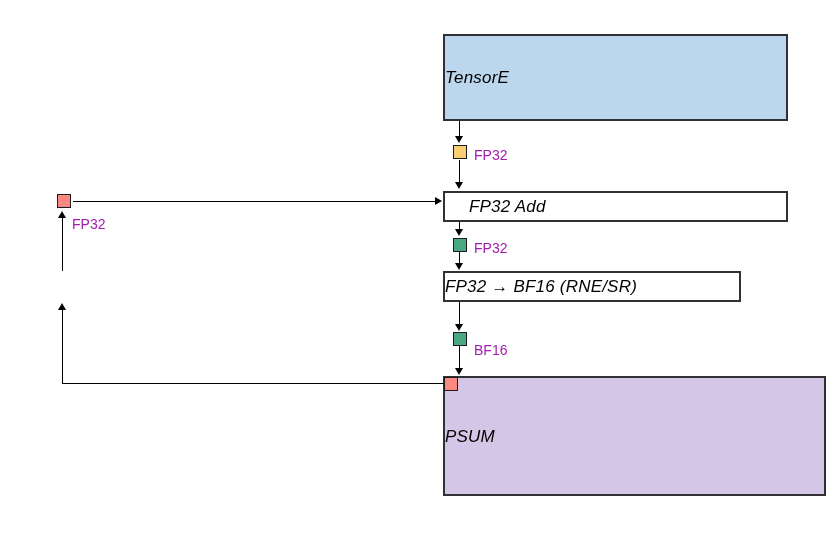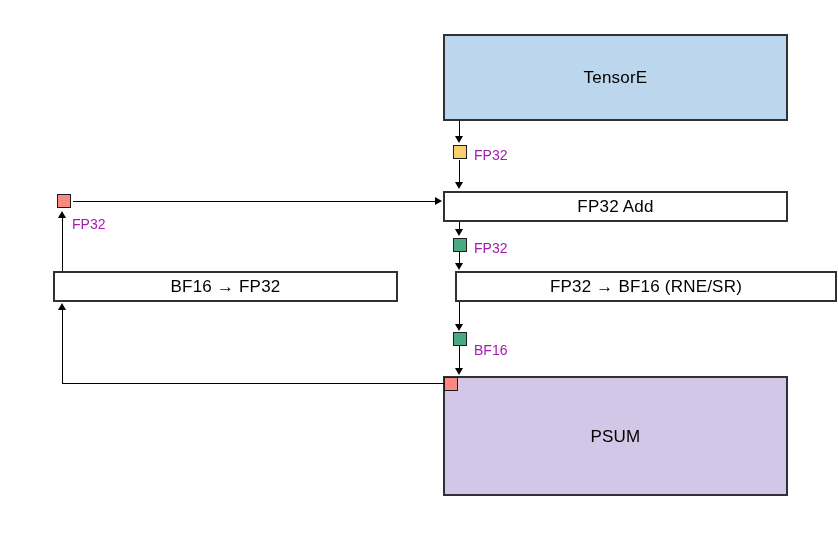--- a/index.html
+++ b/index.html
@@ -14,26 +14,27 @@
     background: #ffffff;
     font-family: "Liberation Sans", sans-serif;
     overflow: hidden;
   }
   .node {
     position: absolute;
     box-sizing: border-box;
     border: 2px solid #2f3137;
     display: flex;
     align-items: center;
-    justify-content: center;
+    justify-content: flex-start;
     color: #000000;
     font-size: 17px;
     line-height: 1;
     letter-spacing: 0.2px;
     white-space: nowrap;
+    font-style: italic;
   }
   .node.plain {
     background: #ffffff;
     border-width: 2px;
   }
   .node.tensore {
     background: #bcd6ee;
   }
   .node.psum {
     background: #d3c6e6;
@@ -94,58 +95,55 @@
 
   <div class="vline" style="left:459px; top:121px; height:17px;"></div>
   <div class="arrow-down" style="left:455px; top:136px;"></div>
 
   <div class="marker" style="left:453px; top:145px; background:#f8d071;"></div>
   <div class="edge-label" style="left:474px; top:148px;">FP32</div>
 
   <div class="vline" style="left:459px; top:160px; height:24px;"></div>
   <div class="arrow-down" style="left:455px; top:182px;"></div>
 
-  <div class="node plain" style="left:443px; top:191px; width:345px; height:31px;">
+  <div class="node plain" style="left:443px; top:191px; width:345px; height:31px;padding-left:24px;">
     <span>FP32 Add</span>
   </div>
 
   <div class="vline" style="left:459px; top:222px; height:10px;"></div>
   <div class="arrow-down" style="left:455px; top:229px;"></div>
 
   <div class="marker" style="left:453px; top:238px; background:#4aa882;"></div>
   <div class="edge-label" style="left:474px; top:241px;">FP32</div>
 
   <div class="vline" style="left:459px; top:252px; height:14px;"></div>
   <div class="arrow-down" style="left:455px; top:263px;"></div>
 
-  <div class="node plain" style="left:443px; top:271px; width:382px; height:31px;margin-left:12px;">
+  <div class="node plain" style="left:443px; top:271px; width:298px; height:31px;">
     <span>FP32 → BF16 (RNE/SR)</span>
   </div>
 
   <div class="vline" style="left:459px; top:302px; height:24px;"></div>
   <div class="arrow-down" style="left:455px; top:324px;"></div>
 
   <div class="marker" style="left:453px; top:332px; background:#4aa882;"></div>
   <div class="edge-label" style="left:474px; top:335px;margin-top:8px;">BF16</div>
 
   <div class="vline" style="left:459px; top:346px; height:26px;"></div>
   <div class="arrow-down" style="left:455px; top:368px;"></div>
 
-  <div class="node psum" style="left:443px; top:376px; width:345px; height:120px;">
+  <div class="node psum" style="left:443px; top:376px; width:383px; height:120px;">
     <span>PSUM</span>
   </div>
   <div class="marker" style="left:444px; top:377px; background:#fb8982;"></div>
 
   <div class="hline" style="left:62px; top:383px; width:382px;"></div>
   <div class="vline" style="left:62px; top:309px; height:75px;"></div>
   <div class="arrow-up" style="left:58px; top:303px;"></div>
 
-  <div class="node plain" style="left:53px; top:271px; width:345px; height:31px;">
-    <span>BF16 → FP32</span>
-  </div>
 
   <div class="vline" style="left:62px; top:216px; height:55px;"></div>
   <div class="arrow-up" style="left:58px; top:211px;"></div>
 
   <div class="marker" style="left:57px; top:194px; background:#fb8982;"></div>
   <div class="edge-label" style="left:72px; top:217px;">FP32</div>
 
   <div class="hline" style="left:73px; top:201px; width:364px;"></div>
   <div class="arrow-right" style="left:435px; top:197px;"></div>
 

